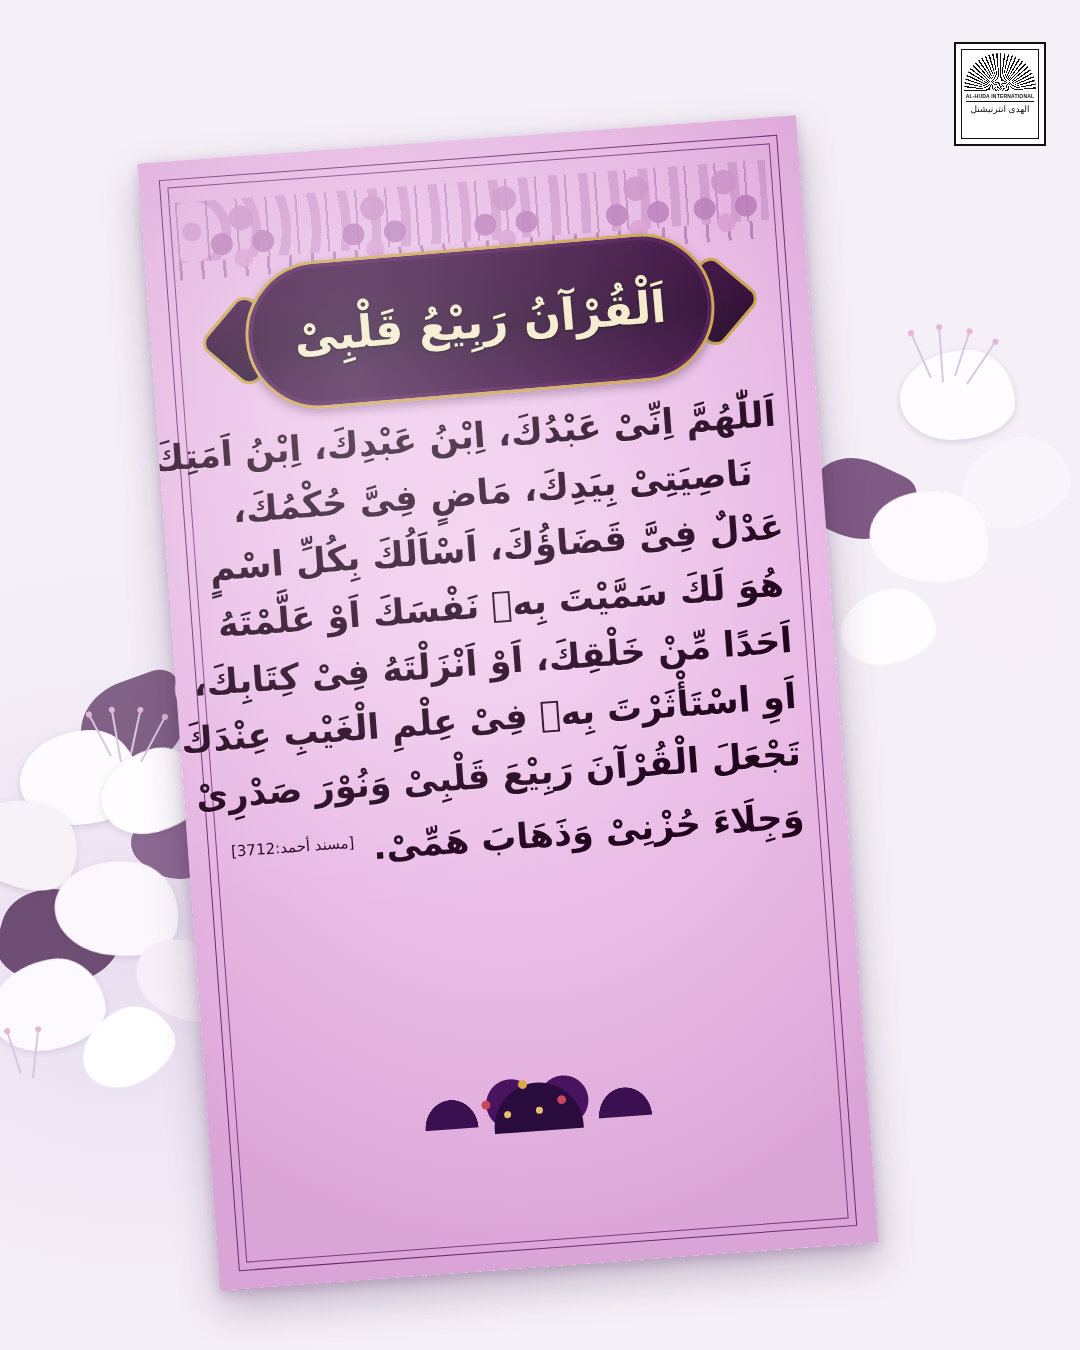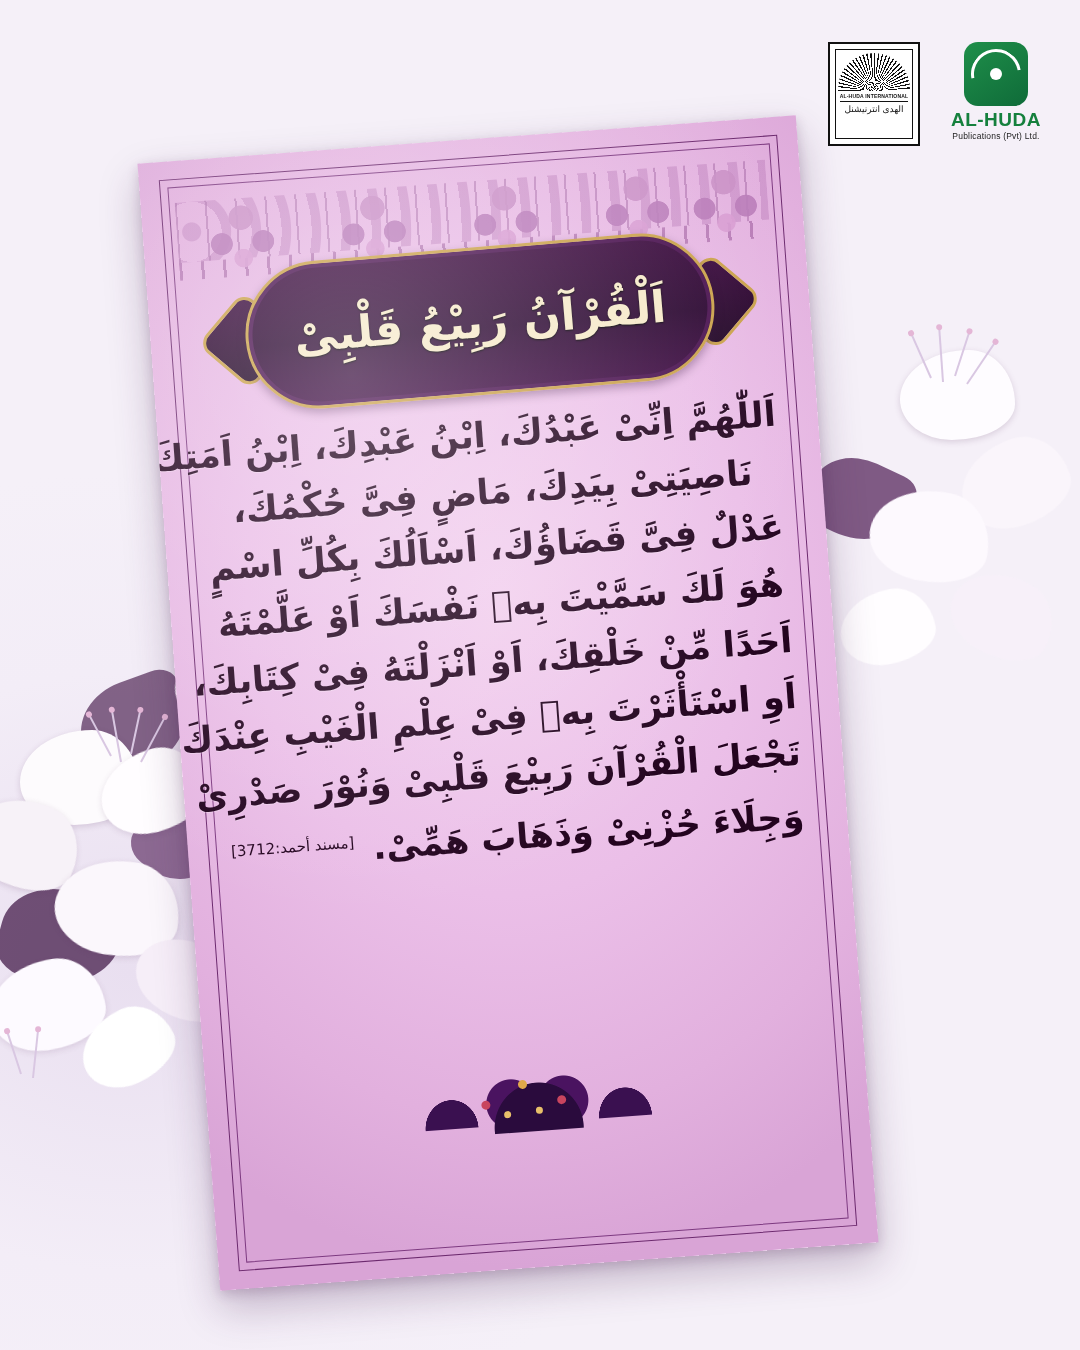--- a/index.html
+++ b/index.html
@@ -417,28 +417,20 @@
     <div class="seal">
       <div class="seal-inner">
         <div class="seal-rays"></div>
         <div class="seal-name">AL-HUDA INTERNATIONAL</div>
         <div class="seal-rule"></div>
         <div class="seal-ar">الهدى انترنيشنل</div>
       </div>
     </div>
   </div>
 
-  <div class="logo-alhuda-pub">
-    <div class="pub-mark">
-      <div class="swoosh"></div>
-      <div class="dot"></div>
-    </div>
-    <div class="pub-title">AL-HUDA</div>
-    <div class="pub-sub">Publications (Pvt) Ltd.</div>
-  </div>
 
 </div>
 
 <div class="card-wrap">
   <div class="card">
     <div class="frame">
       <div class="frame-inner"></div>
     </div>
 
     <div class="ornament-top">

